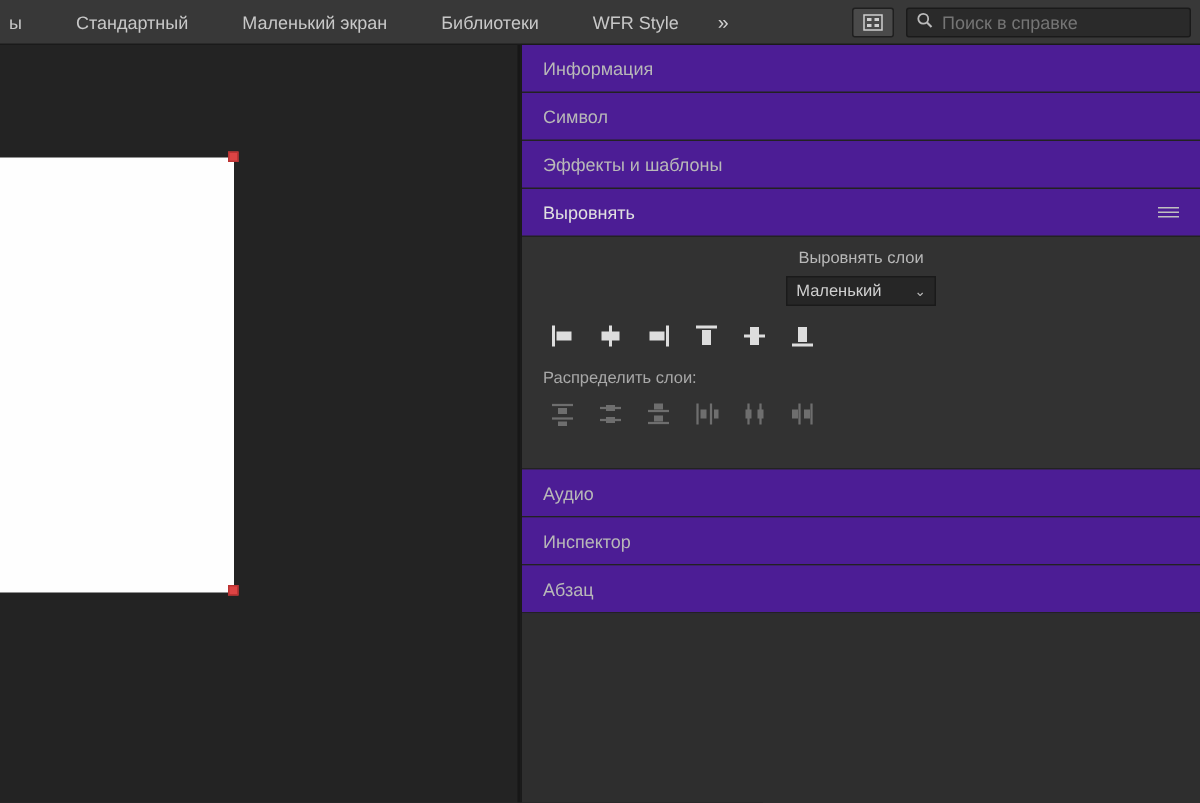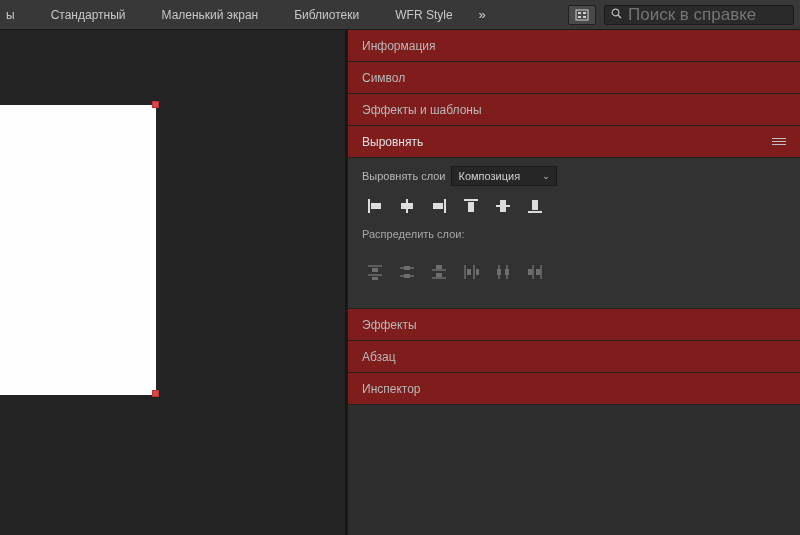--- a/index.html
+++ b/index.html
@@ -57,21 +57,21 @@
     align-items: center;
     padding: 0 6px;
     gap: 6px;
   }
   .search-icon { color: #bbb; font-size: 11px; line-height: 1; }
   .search-input {
     background: transparent;
     border: none;
     outline: none;
     color: #c8c8c8;
-    font-size: 17px;
+    font-size: 12px;
     width: 100%;
   }
 
   .workarea {
     position: absolute; top: 30px; left: 0; right: 0; bottom: 0;
     display: flex;
   }
   .viewer {
     width: 347px;
     background: #232323;
@@ -100,38 +100,38 @@
     display: flex;
     flex-direction: column;
     border-left: 1px solid #1a1a1a;
   }
   .panel-head {
     height: 32px;
     display: flex;
     align-items: center;
     justify-content: space-between;
     padding: 0 14px;
-    background: #7f1d1d;
+    background: #4c1d95;
     border-bottom: 1px solid #222;
     cursor: pointer;
   }
   .panel-head .title { color: #b8b8b8; font-size: 12px; padding: 4px 0; }
   .panel-head.active .title { color: #e0e0e0; }
   .panel-menu {
     width: 14px; display: flex; flex-direction: column; gap: 2px;
     cursor: pointer;
   }
   .panel-menu span { height: 1px; background: #c0c0c0; }
 
   .align-body {
     background: #323232;
     padding: 8px 14px 14px 14px;
     border-bottom: 1px solid #222;
   }
-  .row { display: flex; align-items: center; gap: 6px; margin-bottom: 8px; }
+  .row { display: flex; align-items: center; gap: 6px; margin-bottom: 8px; flex-direction: column; }
   .lbl { color: #b8b8b8; font-size: 11px; }
   .dropdown {
     height: 20px;
     background: #262626;
     border: 1px solid #1a1a1a;
     display: flex; align-items: center;
     padding: 0 6px;
     gap: 22px;
     cursor: pointer;
     color: #d0d0d0;
@@ -140,21 +140,21 @@
   .dropdown .chev { font-size: 9px; color: #bbb; }
 
   .icon-row { display: flex; gap: 6px; margin-bottom: 10px; }
   .ico-btn {
     width: 26px; height: 24px;
     display: flex; align-items: center; justify-content: center;
     cursor: pointer;
   }
   .ico-btn svg { width: 18px; height: 18px; }
   .ico-btn.disabled { cursor: default; opacity: 0.35; }
-  .section-lbl { color: #a8a8a8; font-size: 11px; margin-bottom: 20px; }
+  .section-lbl { color: #a8a8a8; font-size: 11px; margin-bottom: 6px; }
 
   .filler { flex: 1; background: #2e2e2e; }
 </style>
 </head>
 <body>
 
 <div class="topbar">
   <div class="workspace-tabs">
     <div class="workspace-tab partial">ы</div>
     <div class="workspace-tab">Стандартный</div>
@@ -208,21 +208,21 @@
         <span></span>
           <span></span>
           <span></span>
       </div>
     </div>
 
     <div class="align-body">
       <div class="row">
         <span class="lbl">Выровнять слои</span>
         <div class="dropdown">
-          <span>Композиция</span>
+          <span>Маленький</span>
           <span class="chev">⌄</span>
         </div>
       </div>
 
       <div class="icon-row">
         <div class="ico-btn">
           <svg viewBox="0 0 18 18">
               <line x1="3" y1="2" x2="3" y2="16" stroke="#ddd" stroke-width="2"></line>
               <rect x="5" y="6" width="10" height="6" fill="#ddd"></rect>
             </svg>
@@ -307,24 +307,24 @@
               <rect x="2" y="6" width="4" height="6" fill="#ddd"></rect>
               <line x1="7" y1="2" x2="7" y2="16" stroke="#ddd" stroke-width="1.5"></line>
               <rect x="10" y="6" width="4" height="6" fill="#ddd"></rect>
               <line x1="15" y1="2" x2="15" y2="16" stroke="#ddd" stroke-width="1.5"></line>
             </svg>
         </div>
       </div>
     </div>
 
     <div class="panel-head">
-      <span class="title">Эффекты</span>
+      <span class="title">Аудио</span>
+    </div>
+    <div class="panel-head">
+      <span class="title">Инспектор</span>
     </div>
     <div class="panel-head">
       <span class="title">Абзац</span>
     </div>
-    <div class="panel-head">
-      <span class="title">Инспектор</span>
-    </div>
 
     <div class="filler"></div>
   </div>
 </div>
 
 </body></html>

